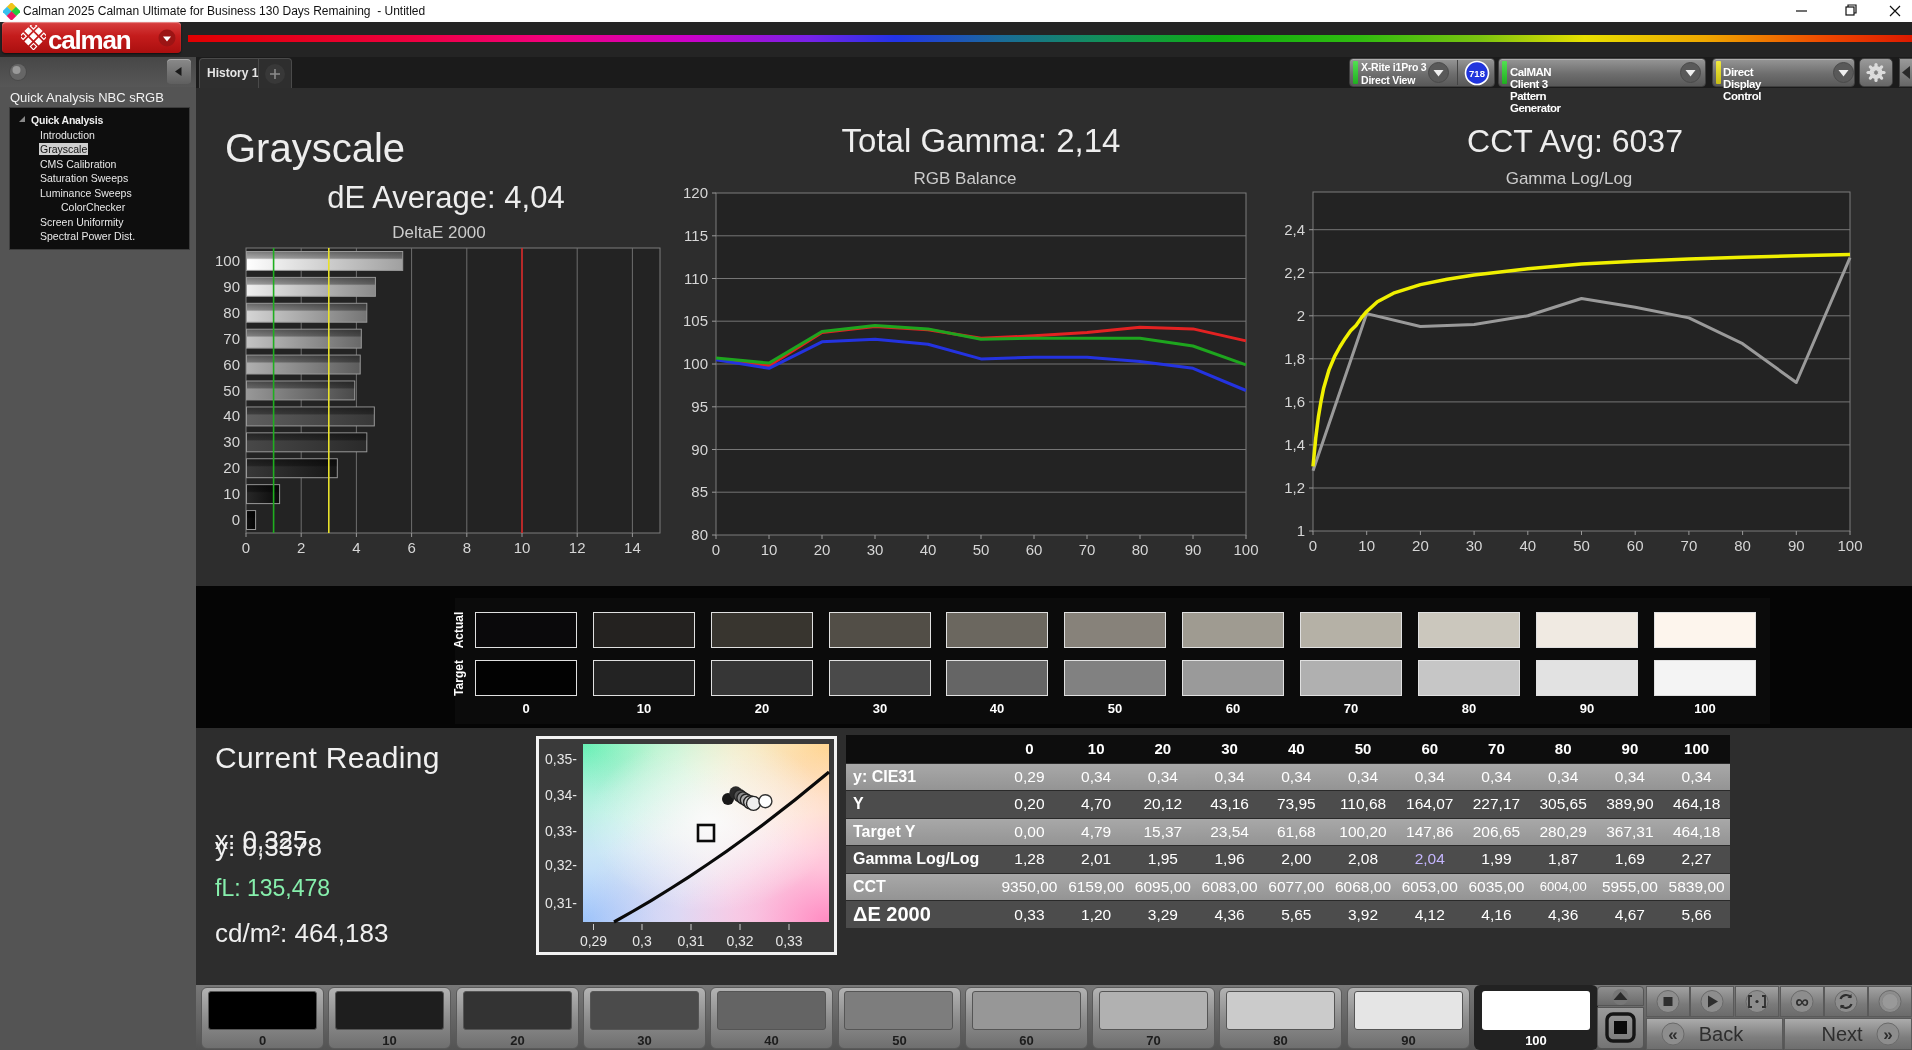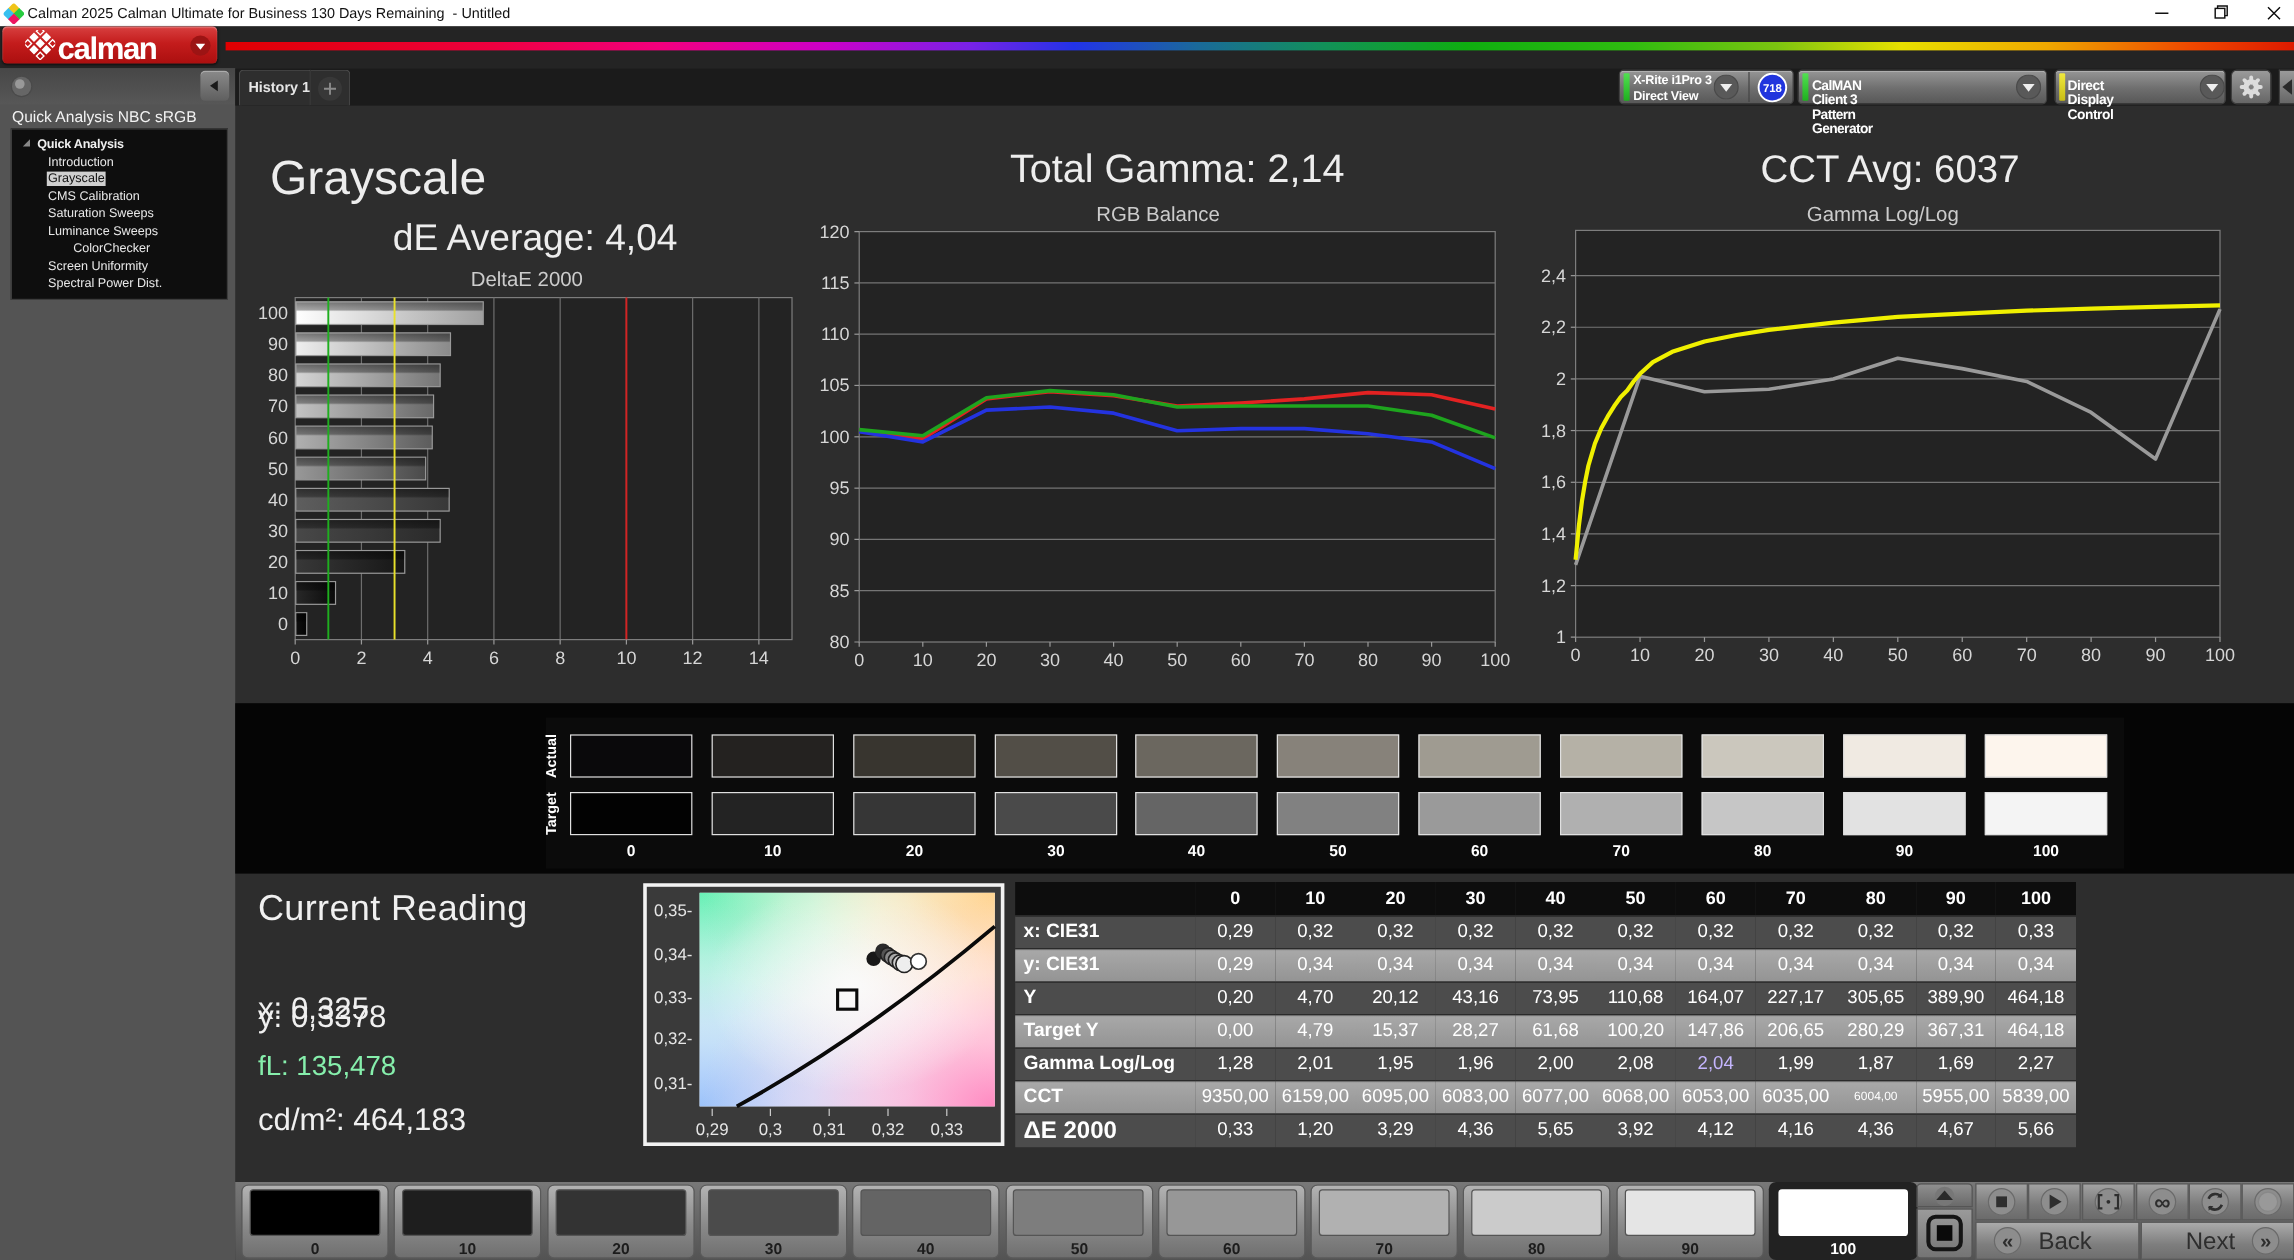--- a/index.html
+++ b/index.html
@@ -500,34 +500,20 @@
             <td style="text-align:center;color:#fff;font-weight:bold;font-size:15px;">20</td>
             <td style="text-align:center;color:#fff;font-weight:bold;font-size:15px;">30</td>
             <td style="text-align:center;color:#fff;font-weight:bold;font-size:15px;">40</td>
             <td style="text-align:center;color:#fff;font-weight:bold;font-size:15px;">50</td>
             <td style="text-align:center;color:#fff;font-weight:bold;font-size:15px;">60</td>
             <td style="text-align:center;color:#fff;font-weight:bold;font-size:15px;">70</td>
             <td style="text-align:center;color:#fff;font-weight:bold;font-size:15px;">80</td>
             <td style="text-align:center;color:#fff;font-weight:bold;font-size:15px;">90</td>
             <td style="text-align:center;color:#fff;font-weight:bold;font-size:15px;">100</td>
           </tr>
-<tr style="height:27.5px;background:#4c4c4c;border-top:1.5px solid #2a2a2a;">
-<td style="color:#fff;font-weight:bold;font-size:16px;padding-left:7px;white-space:nowrap;">x: CIE31</td>
-<td style="text-align:center;color:#fff;font-size:15.5px;">0,29</td>
-<td style="text-align:center;color:#fff;font-size:15.5px;">0,32</td>
-<td style="text-align:center;color:#fff;font-size:15.5px;">0,32</td>
-<td style="text-align:center;color:#fff;font-size:15.5px;">0,32</td>
-<td style="text-align:center;color:#fff;font-size:15.5px;">0,32</td>
-<td style="text-align:center;color:#fff;font-size:15.5px;">0,32</td>
-<td style="text-align:center;color:#fff;font-size:15.5px;">0,32</td>
-<td style="text-align:center;color:#fff;font-size:15.5px;">0,32</td>
-<td style="text-align:center;color:#fff;font-size:15.5px;">0,32</td>
-<td style="text-align:center;color:#fff;font-size:15.5px;">0,32</td>
-<td style="text-align:center;color:#fff;font-size:15.5px;">0,33</td>
-</tr>
 <tr style="height:27.5px;background:linear-gradient(#a8a8a8,#939393);border-top:1.5px solid #2a2a2a;">
 <td style="color:#fff;font-weight:bold;font-size:16px;padding-left:7px;white-space:nowrap;">y: CIE31</td>
 <td style="text-align:center;color:#fff;font-size:15.5px;">0,29</td>
 <td style="text-align:center;color:#fff;font-size:15.5px;">0,34</td>
 <td style="text-align:center;color:#fff;font-size:15.5px;">0,34</td>
 <td style="text-align:center;color:#fff;font-size:15.5px;">0,34</td>
 <td style="text-align:center;color:#fff;font-size:15.5px;">0,34</td>
 <td style="text-align:center;color:#fff;font-size:15.5px;">0,34</td>
 <td style="text-align:center;color:#fff;font-size:15.5px;">0,34</td>
 <td style="text-align:center;color:#fff;font-size:15.5px;">0,34</td>
@@ -547,21 +533,21 @@
 <td style="text-align:center;color:#fff;font-size:15.5px;">227,17</td>
 <td style="text-align:center;color:#fff;font-size:15.5px;">305,65</td>
 <td style="text-align:center;color:#fff;font-size:15.5px;">389,90</td>
 <td style="text-align:center;color:#fff;font-size:15.5px;">464,18</td>
 </tr>
 <tr style="height:27.5px;background:linear-gradient(#a8a8a8,#939393);border-top:1.5px solid #2a2a2a;">
 <td style="color:#fff;font-weight:bold;font-size:16px;padding-left:7px;white-space:nowrap;">Target Y</td>
 <td style="text-align:center;color:#fff;font-size:15.5px;">0,00</td>
 <td style="text-align:center;color:#fff;font-size:15.5px;">4,79</td>
 <td style="text-align:center;color:#fff;font-size:15.5px;">15,37</td>
-<td style="text-align:center;color:#fff;font-size:15.5px;">28,27</td>
+<td style="text-align:center;color:#fff;font-size:15.5px;">23,54</td>
 <td style="text-align:center;color:#fff;font-size:15.5px;">61,68</td>
 <td style="text-align:center;color:#fff;font-size:15.5px;">100,20</td>
 <td style="text-align:center;color:#fff;font-size:15.5px;">147,86</td>
 <td style="text-align:center;color:#fff;font-size:15.5px;">206,65</td>
 <td style="text-align:center;color:#fff;font-size:15.5px;">280,29</td>
 <td style="text-align:center;color:#fff;font-size:15.5px;">367,31</td>
 <td style="text-align:center;color:#fff;font-size:15.5px;">464,18</td>
 </tr>
 <tr style="height:27.5px;background:#4c4c4c;border-top:1.5px solid #2a2a2a;">
 <td style="color:#fff;font-weight:bold;font-size:16px;padding-left:7px;white-space:nowrap;">Gamma Log/Log</td>
@@ -580,21 +566,21 @@
 <tr style="height:27.5px;background:linear-gradient(#a8a8a8,#939393);border-top:1.5px solid #2a2a2a;">
 <td style="color:#fff;font-weight:bold;font-size:16px;padding-left:7px;white-space:nowrap;">CCT</td>
 <td style="text-align:center;color:#fff;font-size:15.5px;">9350,00</td>
 <td style="text-align:center;color:#fff;font-size:15.5px;">6159,00</td>
 <td style="text-align:center;color:#fff;font-size:15.5px;">6095,00</td>
 <td style="text-align:center;color:#fff;font-size:15.5px;">6083,00</td>
 <td style="text-align:center;color:#fff;font-size:15.5px;">6077,00</td>
 <td style="text-align:center;color:#fff;font-size:15.5px;">6068,00</td>
 <td style="text-align:center;color:#fff;font-size:15.5px;">6053,00</td>
 <td style="text-align:center;color:#fff;font-size:15.5px;">6035,00</td>
-<td style="text-align:center;color:#fff;font-size:10px;">6004,00</td>
+<td style="text-align:center;color:#fff;font-size:13px;">6004,00</td>
 <td style="text-align:center;color:#fff;font-size:15.5px;">5955,00</td>
 <td style="text-align:center;color:#fff;font-size:15.5px;">5839,00</td>
 </tr>
 <tr style="height:27.5px;background:#4c4c4c;border-top:1.5px solid #2a2a2a;">
 <td style="color:#fff;font-weight:bold;font-size:20px;padding-left:7px;white-space:nowrap;">ΔE 2000</td>
 <td style="text-align:center;color:#fff;font-size:15.5px;">0,33</td>
 <td style="text-align:center;color:#fff;font-size:15.5px;">1,20</td>
 <td style="text-align:center;color:#fff;font-size:15.5px;">3,29</td>
 <td style="text-align:center;color:#fff;font-size:15.5px;">4,36</td>
 <td style="text-align:center;color:#fff;font-size:15.5px;">5,65</td>

